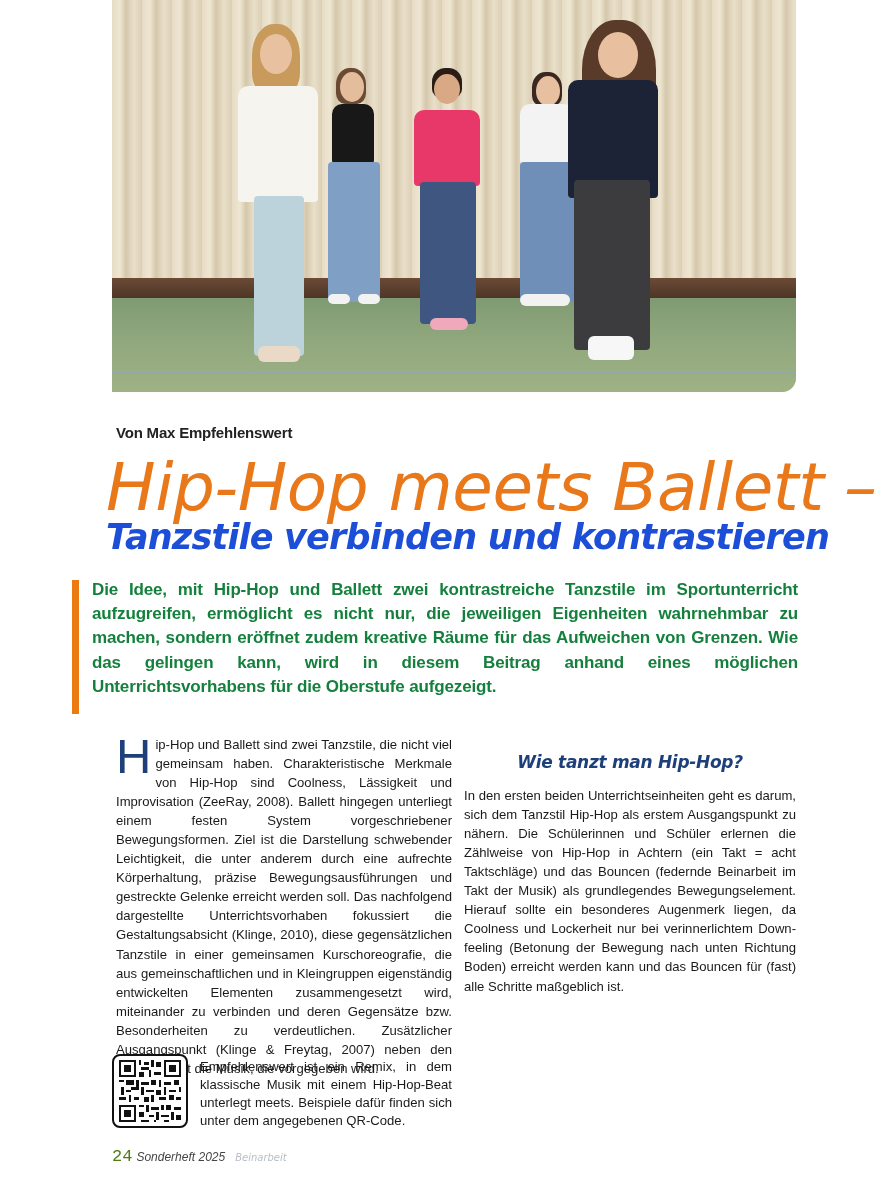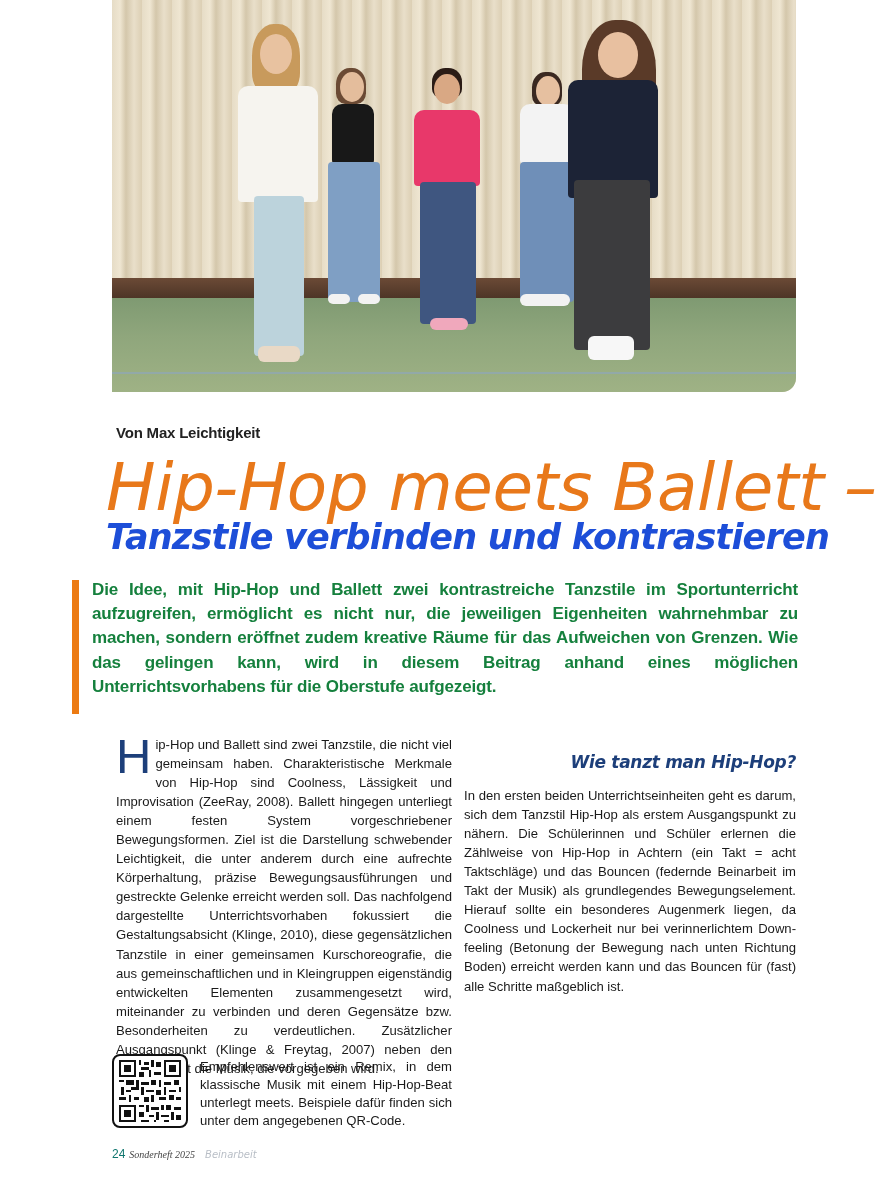--- a/index.html
+++ b/index.html
@@ -78,40 +78,40 @@
     .dropcap {
       float: left; font-size: 49px; line-height: 38px; color: #1d3f7a;
       margin: 2px 4px 0 0; font-family: "Liberation Sans", sans-serif;
     }
     .col p { margin-bottom: 0; }
     .col .gap { height: 19px; }
 
     .subhead {
       font-family: "DejaVu Sans", sans-serif; font-style: italic; font-weight: bold;
       font-size: 17px; color: #1d3f7a; letter-spacing: -0.3px;
-      margin: 18px 0 14px 0; text-align: right;
+      margin: 18px 0 14px 0; text-align: center;
     }
 
     
     .qr-box {
       position: absolute; left: 112px; top: 1054px; width: 76px; height: 74px;
       border: 2px solid #111; border-radius: 8px; background: #fff;
       display: flex; align-items: center; justify-content: center;
     }
     .qr-text {
       position: absolute; left: 200px; top: 1058px; width: 252px;
       font-size: 13.1px; line-height: 18px; color: #1a1a1a; text-align: justify;
     }
 
     
     .footer {
       position: absolute; left: 112px; top: 1147px; display: flex; align-items: baseline; gap: 4px;
     }
-    .footer .page-num { font-size: 12px; color: #0f766e; font-family: Liberation Sans, sans-serif; }
-    .footer .issue { font-size: 10px; font-style: italic; color: #444; font-family: Liberation Serif, serif; }
+    .footer .page-num { font-size: 17px; color: #4d7c0f; font-family: Liberation Mono, monospace; }
+    .footer .issue { font-size: 12px; font-style: italic; color: #444; font-family: Liberation Sans, sans-serif; }
     .footer .mag { font-size: 10px; font-style: italic; color: #b8bec6; margin-left: 6px; font-family: "DejaVu Sans", sans-serif; }
   </style>
 </head>
 <body>
 
 <div class="photo">
   <div class="curtain"></div>
   <div class="curtain-hem"></div>
   <div class="floor"></div>
   <div class="floor-line"></div>
@@ -151,21 +151,21 @@
 
   <div class="dancer" style="left:450px;top:20px;">
     <div class="hair" style="left:20px;top:0px;width:74px;height:110px;background:#5a3a28;"></div>
     <div class="head" style="left:36px;top:12px;width:40px;height:46px;background:#e8c0a0;"></div>
     <div class="torso" style="left:6px;top:60px;width:90px;height:118px;background:#1c2336;"></div>
     <div class="legs" style="left:12px;top:160px;width:76px;height:170px;background:#3c3c3e;"></div>
     <div class="shoe" style="left:26px;top:316px;width:46px;height:24px;background:#f7f7f7;"></div>
   </div>
 </div>
 
-<div class="author">Von Max Leichtigkeit</div>
+<div class="author">Von Max Empfehlenswert</div>
 <h1 class="title">Hip-Hop meets Ballett –</h1>
 <h2 class="subtitle">Tanzstile verbinden und kontrastieren</h2>
 
 <div class="lead-bar"></div>
 <p class="lead">Die Idee, mit Hip-Hop und Ballett zwei kontrastreiche Tanzstile im Sportunterricht aufzugreifen, ermöglicht es nicht nur, die jeweiligen Eigenheiten wahrnehmbar zu machen, sondern eröffnet zudem kreative Räume für das Aufweichen von Grenzen. Wie das gelingen kann, wird in diesem Beitrag anhand eines möglichen Unterrichtsvorhabens für die Oberstufe aufgezeigt.</p>
 
 <div class="col left">
   <p>
     <span class="dropcap">H</span><span>ip-Hop und Ballett sind zwei Tanzstile, die nicht viel gemeinsam haben. Charakteristische Merkmale von Hip-Hop sind Coolness, Lässigkeit und Improvisati­on (ZeeRay, 2008). Ballett hingegen unterliegt einem festen System vorgeschriebener Bewegungsformen. Ziel ist die Darstellung schwebender Leichtigkeit, die unter anderem durch eine aufrechte Körperhaltung, präzise Bewegungsausführungen und gestreckte Ge­lenke erreicht werden soll. Das nachfolgend dargestell­te Unterrichtsvorhaben fokussiert die Gestaltungsab­sicht (Klinge, 2010), diese gegensätzlichen Tanzstile in einer gemeinsamen Kurschoreografie, die aus gemein­schaftlichen und in Kleingruppen eigenständig entwi­ckelten Elementen zusammengesetzt wird, miteinan­der zu verbinden und deren Gegensätze bzw. Besonder­heiten zu verdeutlichen. Zusätzlicher Ausgangspunkt (Klinge &amp; Freytag, 2007) neben den Tanzstilen ist die Musik, die vorgegeben wird.</span>
   </p>

